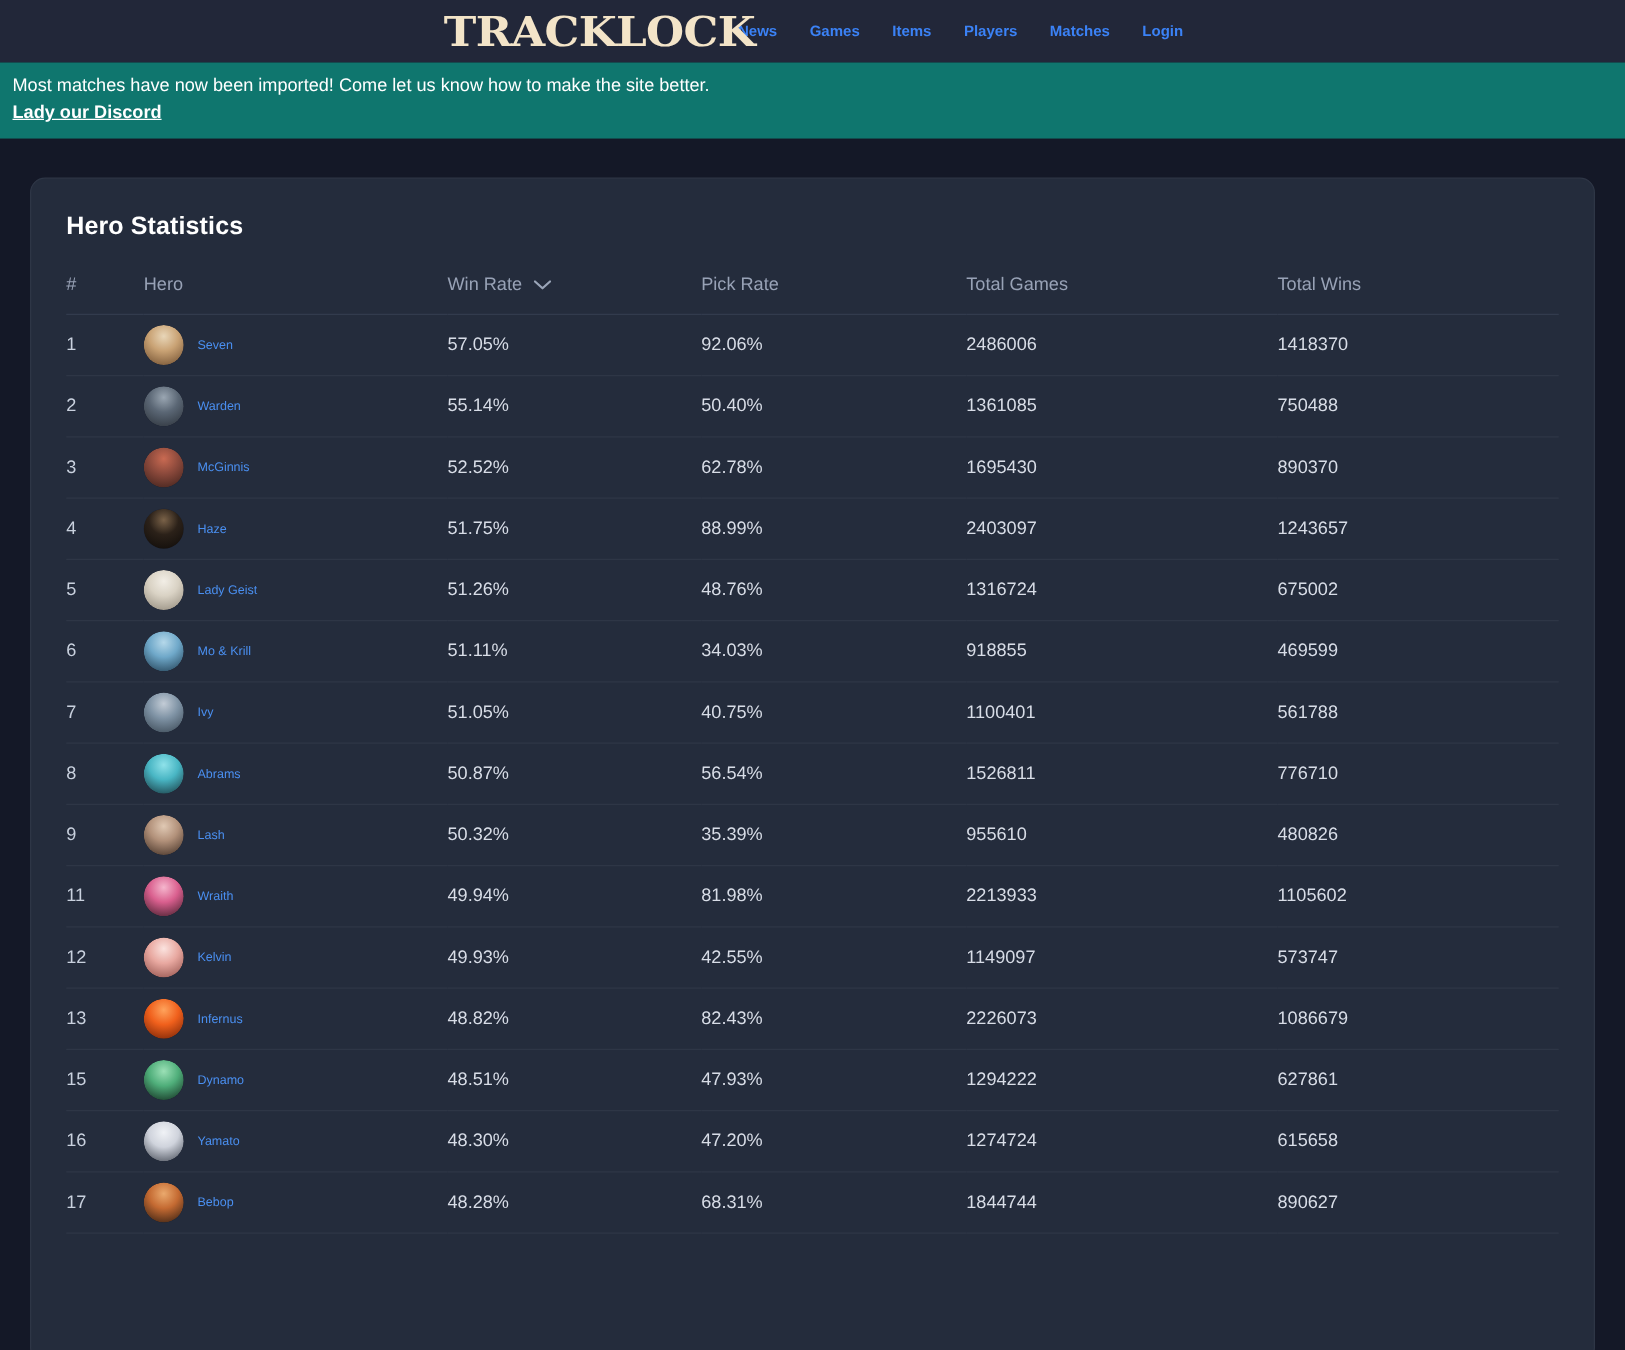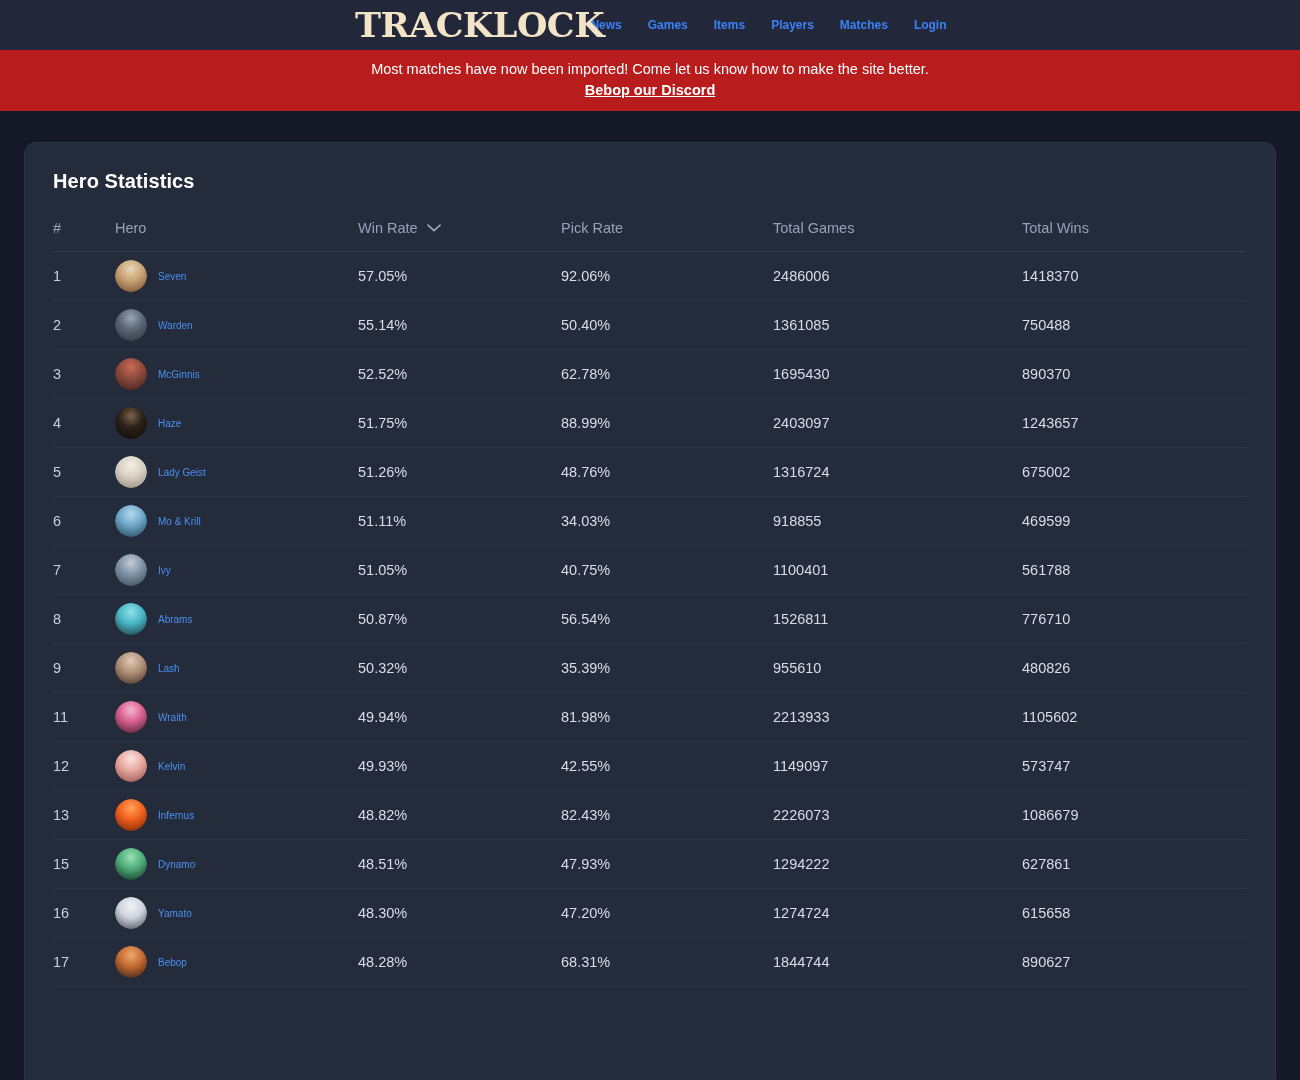--- a/index.html
+++ b/index.html
@@ -41,23 +41,22 @@
     color: #3b82f6;
     font-size: 12px;
     font-weight: 700;
     text-decoration: none;
     white-space: nowrap;
     cursor: pointer;
   }
 
   
   .banner {
-    background: #b91c1c;
+    background: #0f766e;
     padding: 9px 10px 11px;
-    text-align: center;
   }
   .banner-text {
     color: #ffffff;
     font-size: 14.5px;
     line-height: 20px;
   }
   .banner-link {
     display: inline-block;
     margin-top: 1px;
     color: #ffffff;
@@ -166,21 +165,21 @@
     <a class="nav-link">Games</a>
     <a class="nav-link">Items</a>
     <a class="nav-link">Players</a>
     <a class="nav-link">Matches</a>
     <a class="nav-link">Login</a>
   </nav>
 </div>
 
 <div class="banner">
   <div class="banner-text">Most matches have now been imported! Come let us know how to make the site better.</div>
-  <a class="banner-link">Bebop our Discord</a>
+  <a class="banner-link">Lady our Discord</a>
 </div>
 
 <div class="page">
   <div class="card">
     <div class="card-title">Hero Statistics</div>
 
     <table>
       <colgroup>
         <col class="col-rank">
           <col class="col-hero">

